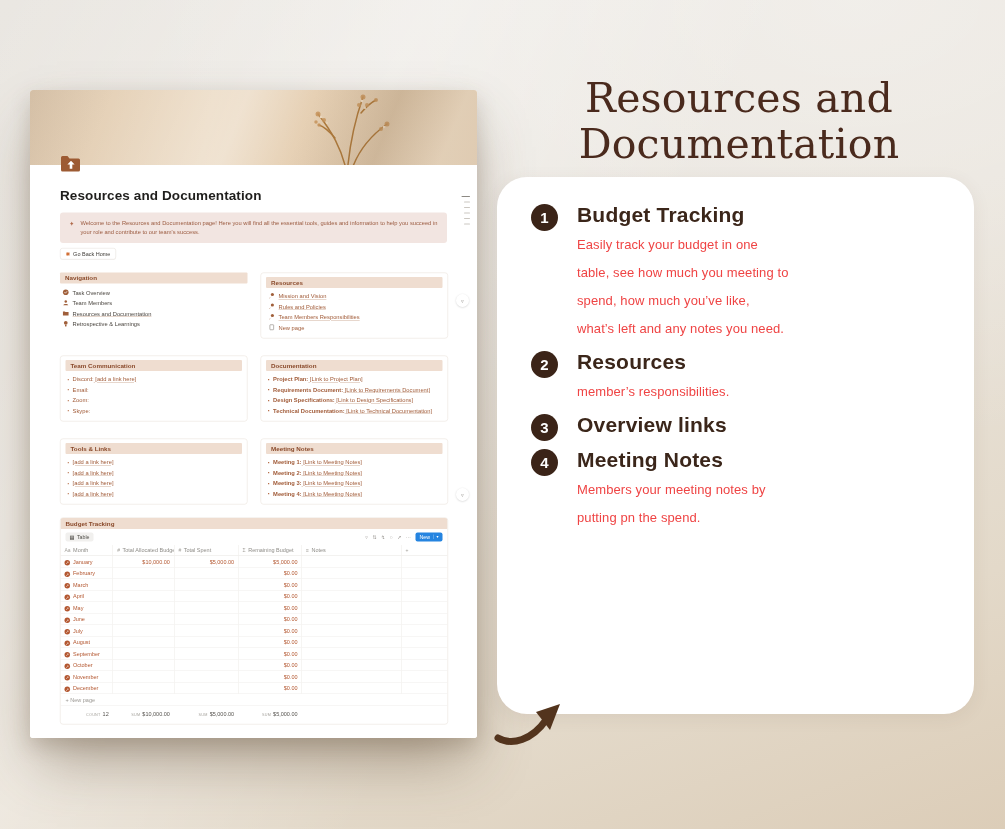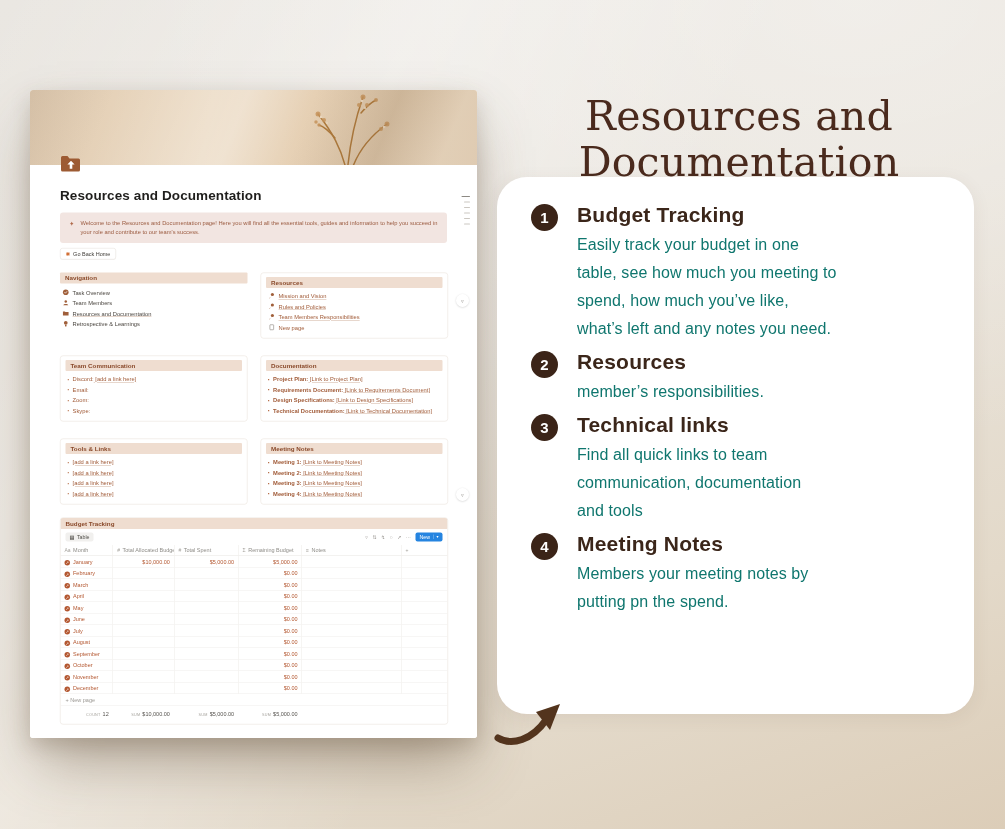--- a/index.html
+++ b/index.html
@@ -64,29 +64,29 @@
   .bt-sum{padding:5px 0 8px;}
   .bt-sum .bt-cell{border-left:none;text-align:right;color:#56534e;}
   .sumlab{font-size:7.5px;color:#a5a29c;letter-spacing:.5px;margin-right:4px;text-transform:uppercase;}
   .toc{position:absolute;right:14px;top:212px;display:flex;flex-direction:column;gap:9px;align-items:flex-end;}
   .toc i{display:block;height:2px;width:12px;background:#cbc7c1;border-radius:1px;}
   .toc i:first-child{width:17px;background:#8d8a84;}
   .fab{position:absolute;right:16px;width:26px;height:26px;border-radius:50%;background:#fff;box-shadow:0 1px 4px rgba(0,0,0,.18);
     color:#9b9893;font-size:11px;display:flex;align-items:center;justify-content:center;}
   .fab1{top:408px;} .fab2{top:796px;}
   
-  .hero{position:absolute;left:500px;top:94px;width:478px;text-align:center;
+  .hero{position:absolute;left:500px;top:76px;width:478px;text-align:center;
     font-family:"DejaVu Serif",serif;font-size:41px;line-height:1.12;color:#4a2a1d;letter-spacing:.2px;}
   .card{position:absolute;left:497px;top:177px;width:477px;height:537px;background:#fff;border-radius:30px;
     box-shadow:0 4px 18px rgba(90,70,50,.08);padding:24px 26px 0 34px;box-sizing:border-box;}
   .feature{display:grid;grid-template-columns:46px 1fr;margin-bottom:5px;}
   .badge{width:27px;height:27px;border-radius:50%;background:#3b2418;color:#fff;font-size:15px;font-weight:bold;
     display:flex;align-items:center;justify-content:center;margin-top:3px;}
   .ftitle{font-size:21px;font-weight:bold;color:#3b261a;line-height:27px;margin-bottom:3px;letter-spacing:.2px;}
-  .fbody{font-size:16px;color:#0f766e;line-height:28px;letter-spacing:.1px;}
+  .fbody{font-size:13px;color:#ef4444;line-height:28px;letter-spacing:.1px;}
   .arrow{position:absolute;left:492px;top:692px;}
 </style>
 </head>
 <body>
 
 <div class="shot">
   <div class="notion">
 
     <div class="cover">
       <svg class="plant" width="250" height="180" viewBox="0 0 250 180">
@@ -458,26 +458,21 @@
           <div>member’s responsibilities.</div>
         </div>
       </div>
     </div>
 
     <div class="feature">
       <div>
         <div class="badge">3</div>
       </div>
       <div>
-        <div class="ftitle">Technical links</div>
-        <div class="fbody">
-          <div>Find all quick links to team</div>
-          <div>communication, documentation</div>
-          <div>and tools</div>
-        </div>
+        <div class="ftitle">Overview links</div>
       </div>
     </div>
 
     <div class="feature">
       <div>
         <div class="badge">4</div>
       </div>
       <div>
         <div class="ftitle">Meeting Notes</div>
         <div class="fbody">

